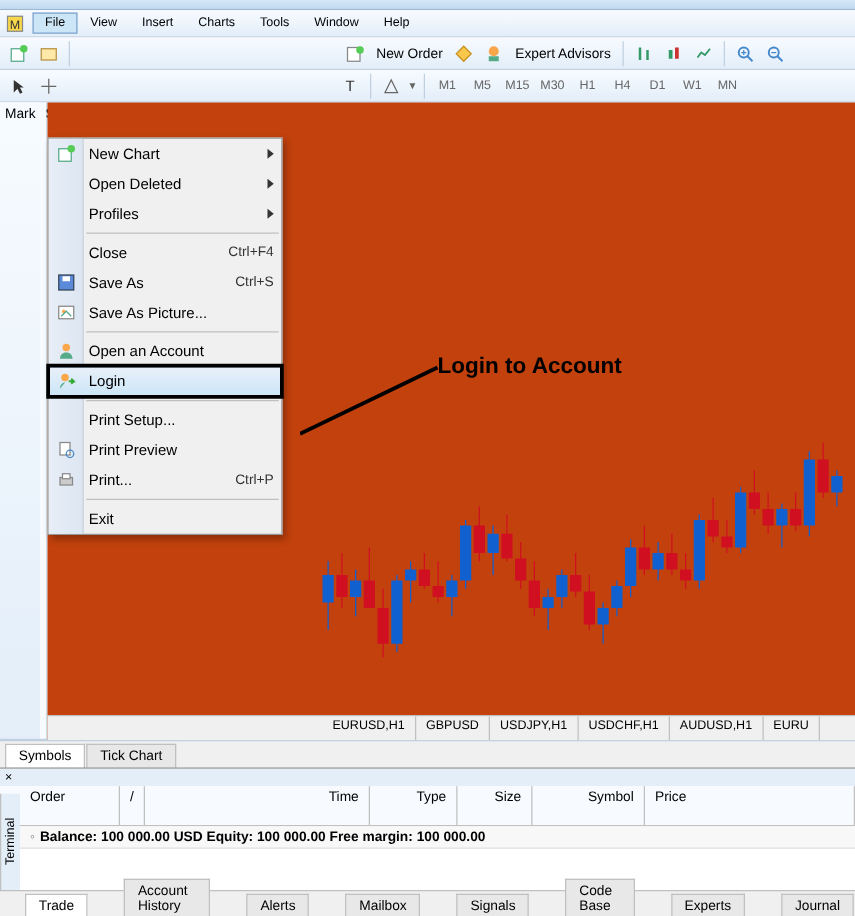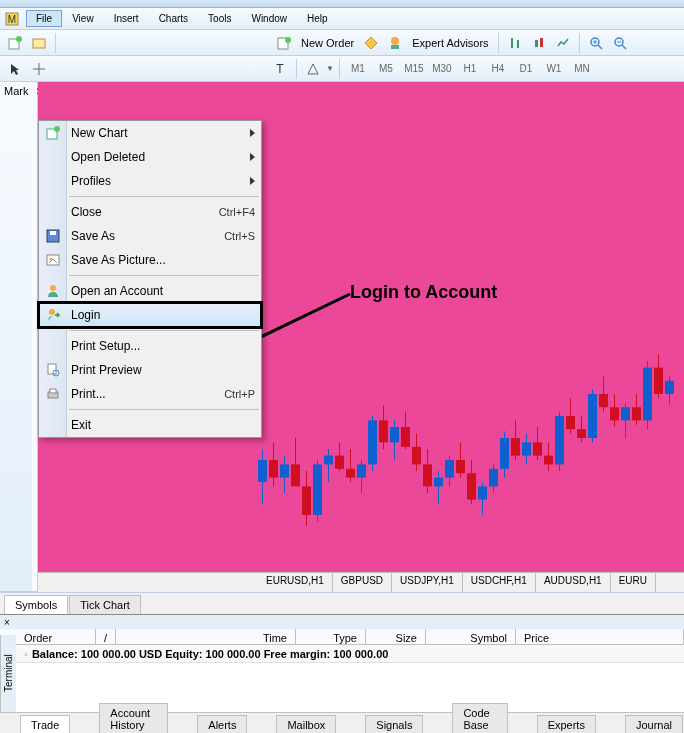--- a/index.html
+++ b/index.html
@@ -19,24 +19,24 @@
 .tf-btn { width: 26px; height: 18px; display: inline-flex; align-items: center; justify-content: center; font-size: 10px; color: #666; border: 1px solid transparent; }
 
 .main-area { display: flex; height: 510px; position: relative; }
 .left-panel { width: 38px; background: #f7fbff; border-right: 1px solid #c0d0e0; display: flex; }
 .mw-head { padding: 3px 4px; font-size: 11px; border-bottom: 1px solid #c0d0e0; background: linear-gradient(to bottom, #f7fbff, #e3eef9); }
 .mw-sym { padding: 3px 4px; font-size: 11px; font-weight: normal; border-bottom: 1px solid #c0d0e0; }
 .mw-row { padding: 3px 4px; display: flex; align-items: center; }
 .arrow-up { width: 0; height: 0; border-left: 4px solid transparent; border-right: 4px solid transparent; border-bottom: 7px solid #0a0; }
 .arrow-down { width: 0; height: 0; border-left: 4px solid transparent; border-right: 4px solid transparent; border-top: 7px solid #c00; }
 
-.chart-area { flex: 1; position: relative; background: #ec4899; }
+.chart-area { flex: 1; position: relative; background: #c2410c; }
 .chart-svg { position: absolute; bottom: 22px; left: 0; right: 0; height: 220px; }
 
-.dropdown { position: absolute; left: 38px; top: 38px; width: 224px; background: #f0f0f0; border: 1px solid #979797; box-shadow: 3px 3px 6px rgba(0,0,0,0.3); z-index: 100; }
+.dropdown { position: absolute; left: 38px; top: 28px; width: 188px; background: #f0f0f0; border: 1px solid #979797; box-shadow: 3px 3px 6px rgba(0,0,0,0.3); z-index: 100; }
 .dd-item { height: 24px; display: flex; align-items: center; padding: 0 6px 0 32px; position: relative; font-size: 12px; }
 .dd-item .dd-icon { position: absolute; left: 4px; width: 20px; height: 20px; display: flex; align-items: center; justify-content: center; }
 .dd-item .dd-short { margin-left: auto; font-size: 11px; color: #333; }
 .dd-item .dd-arrow { margin-left: auto; width: 0; height: 0; border-top: 4px solid transparent; border-bottom: 4px solid transparent; border-left: 5px solid #333; }
 .dd-sep { height: 1px; background: #c0c0c0; margin: 3px 2px 3px 30px; }
 .dd-item.highlighted { background: linear-gradient(to bottom, #e8f0fa, #cde6f7); border: 1px solid #7da2ce; padding-left: 31px; }
 .dd-item.boxed { outline: 3px solid #000; outline-offset: -1px; }
 .dd-vstrip { position: absolute; left: 0; top: 0; bottom: 0; width: 28px; background: linear-gradient(to right, #e8eef7, #dce6f2); border-right: 1px solid #c4cde0; }
 
 .annotation { position: absolute; left: 350px; top: 200px; font-size: 18px; font-weight: bold; z-index: 50; }
@@ -44,21 +44,21 @@
 
 .bottom-tabs { height: 22px; background: #f0f0f0; display: flex; align-items: flex-end; border-top: 1px solid #c0d0e0; padding-left: 4px; }
 .btab { padding: 3px 10px; font-size: 11px; border: 1px solid #c0c0c0; border-bottom: none; background: #e8e8e8; margin-right: 1px; }
 .btab.active { background: #fff; border-bottom: 1px solid #fff; margin-bottom: -1px; }
 
 .chart-tabs { position: absolute; bottom: 0; left: 0; right: 0; height: 20px; background: #f0f0f0; display: flex; border-top: 1px solid #c0c0c0; overflow: hidden; }
 .ctab { padding: 2px 8px; font-size: 10px; border-right: 1px solid #c0c0c0; white-space: nowrap; }
 
 .terminal { height: 120px; border-top: 1px solid #888; display: flex; flex-direction: column; }
 .term-close { height: 14px; background: #e3eef9; display: flex; align-items: center; padding: 0 4px; font-size: 10px; }
-.term-headers { height: 16px; display: flex; background: #f7fbff; border-bottom: 1px solid #c0c0c0; font-size: 11px; }
+.term-headers { height: 32px; display: flex; background: #f7fbff; border-bottom: 1px solid #c0c0c0; font-size: 11px; }
 .term-h { padding: 3px 8px; border-right: 1px solid #c0c0c0; }
 .term-row { height: 18px; display: flex; align-items: center; padding: 0 8px; font-size: 11px; background: #f8f8f8; border-bottom: 1px solid #e0e0e0; gap: 4px; }
 .term-tabs { height: 22px; display: flex; align-items: flex-end; border-top: 1px solid #c0c0c0; padding-left: 20px; margin-top: auto; background: #f0f0f0; position: relative; gap: 28px; }
 .term-vtab { position: absolute; left: 0; top: 20px; bottom: 22px; width: 16px; background: #e3eef9; writing-mode: vertical-rl; transform: rotate(180deg); display: flex; align-items: center; justify-content: center; font-size: 10px; border-right: 1px solid #c0c0c0; }
 
 svg { display: block; }
 </style>
 </head>
 <body>
 

